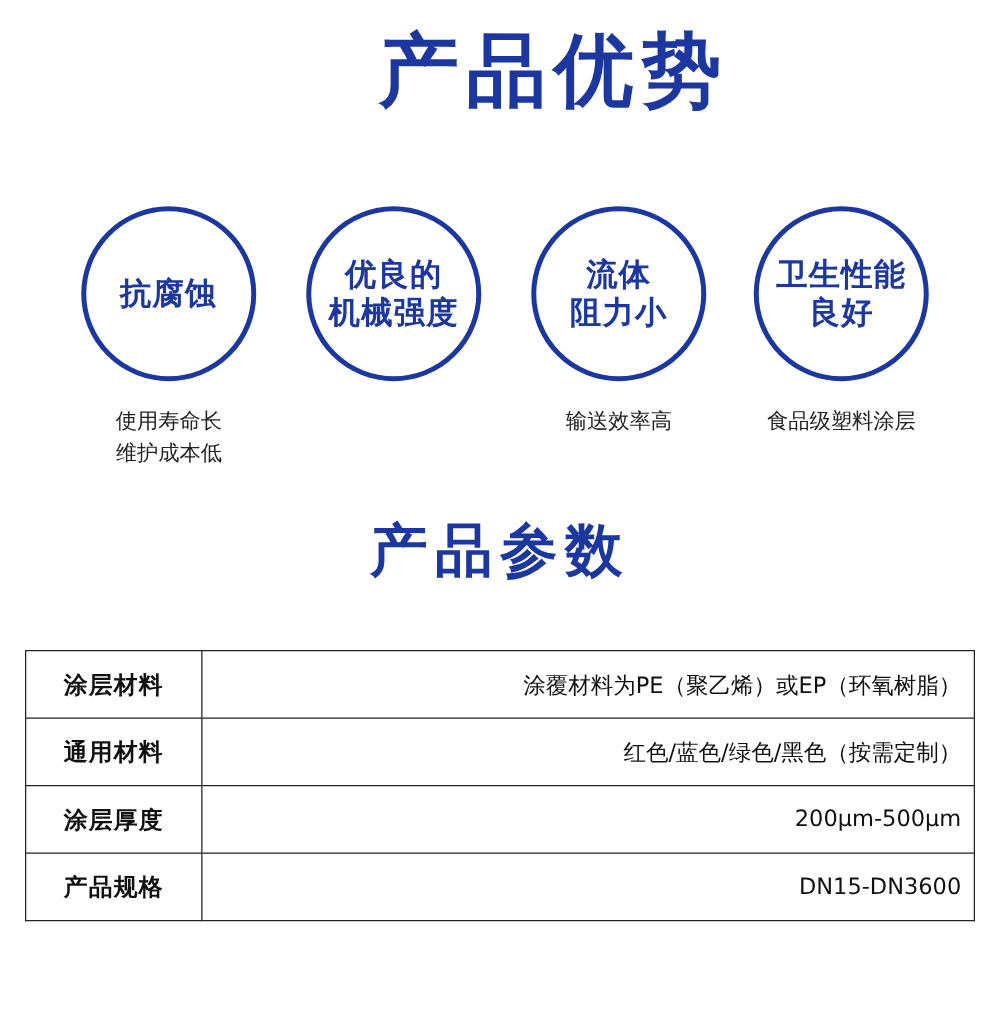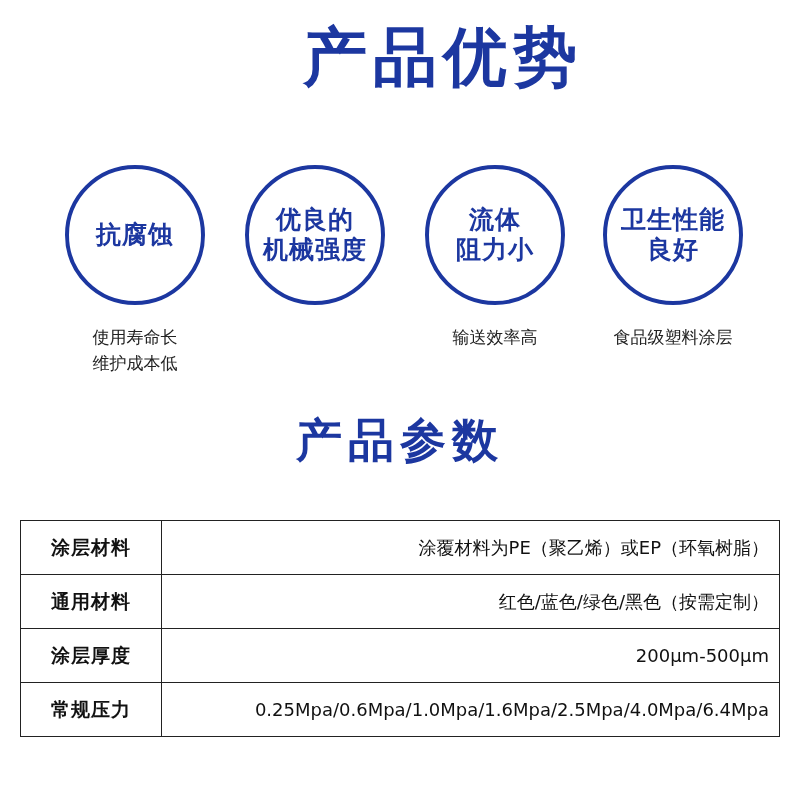--- a/index.html
+++ b/index.html
@@ -182,19 +182,19 @@
       </tr>
       <tr>
         <td class="spec-label">通用材料</td>
         <td class="spec-value">红色/蓝色/绿色/黑色（按需定制）</td>
       </tr>
       <tr>
         <td class="spec-label">涂层厚度</td>
         <td class="spec-value">200μm-500μm</td>
       </tr>
       <tr>
-        <td class="spec-label">常规压力</td>
-        <td class="spec-value">0.25Mpa/0.6Mpa/1.0Mpa/1.6Mpa/2.5Mpa/4.0Mpa/6.4Mpa</td>
+        <td class="spec-label">产品规格</td>
+        <td class="spec-value">DN15-DN3600</td>
       </tr>
     </tbody>
   </table>
 
 </div>
 
 </body></html>

